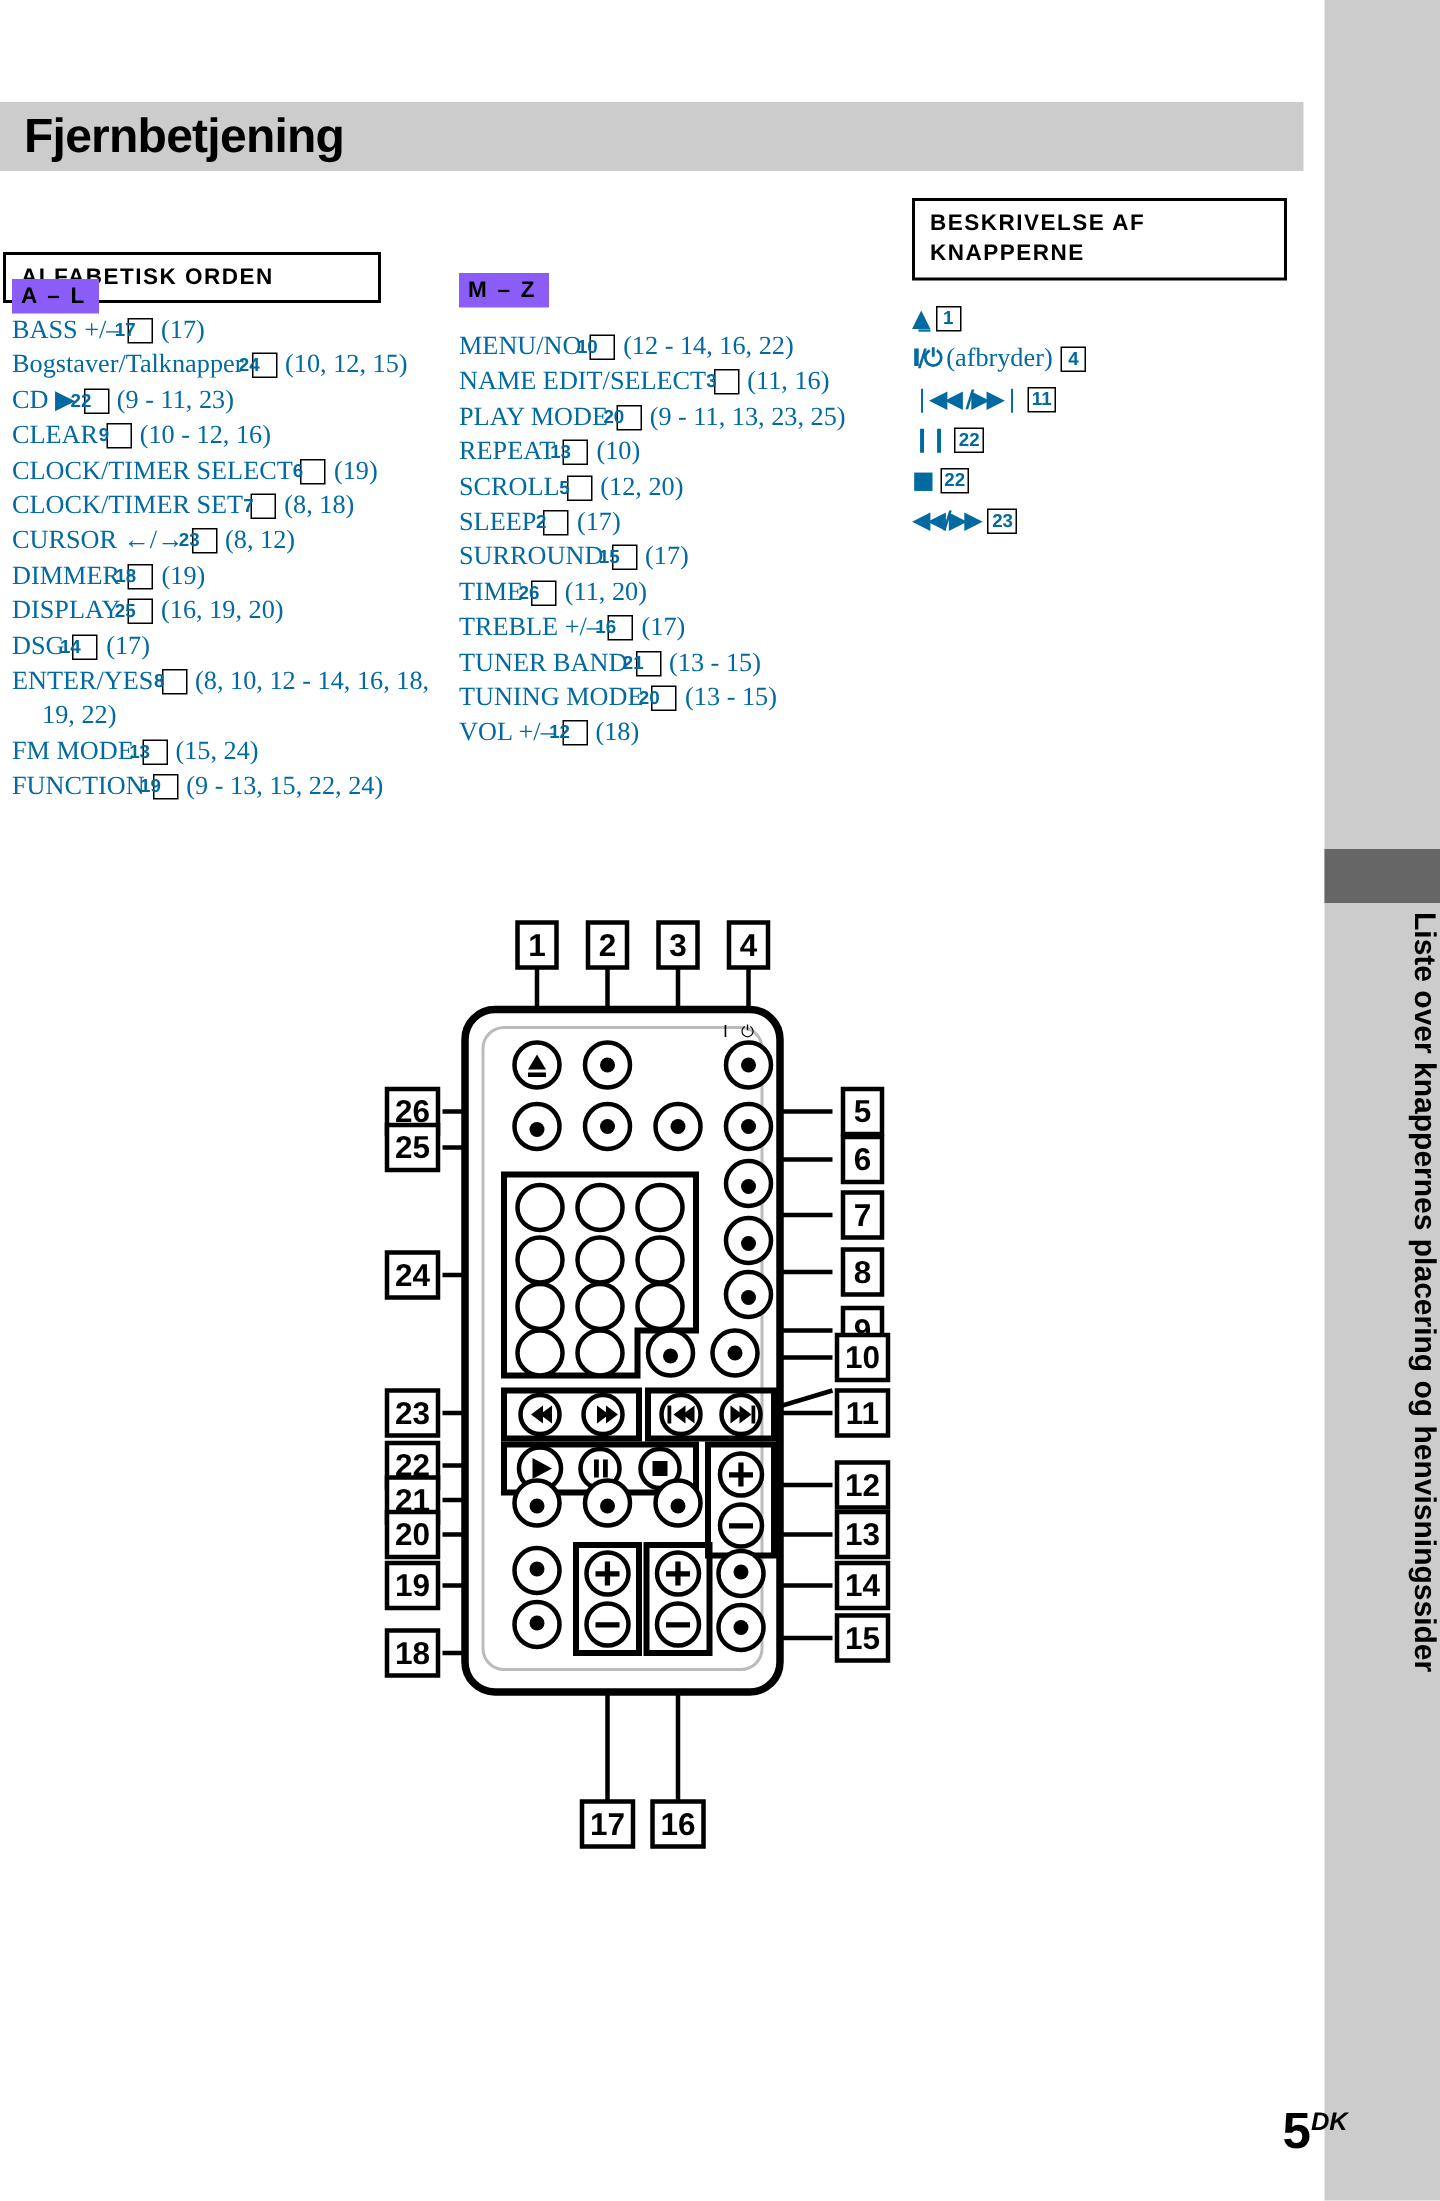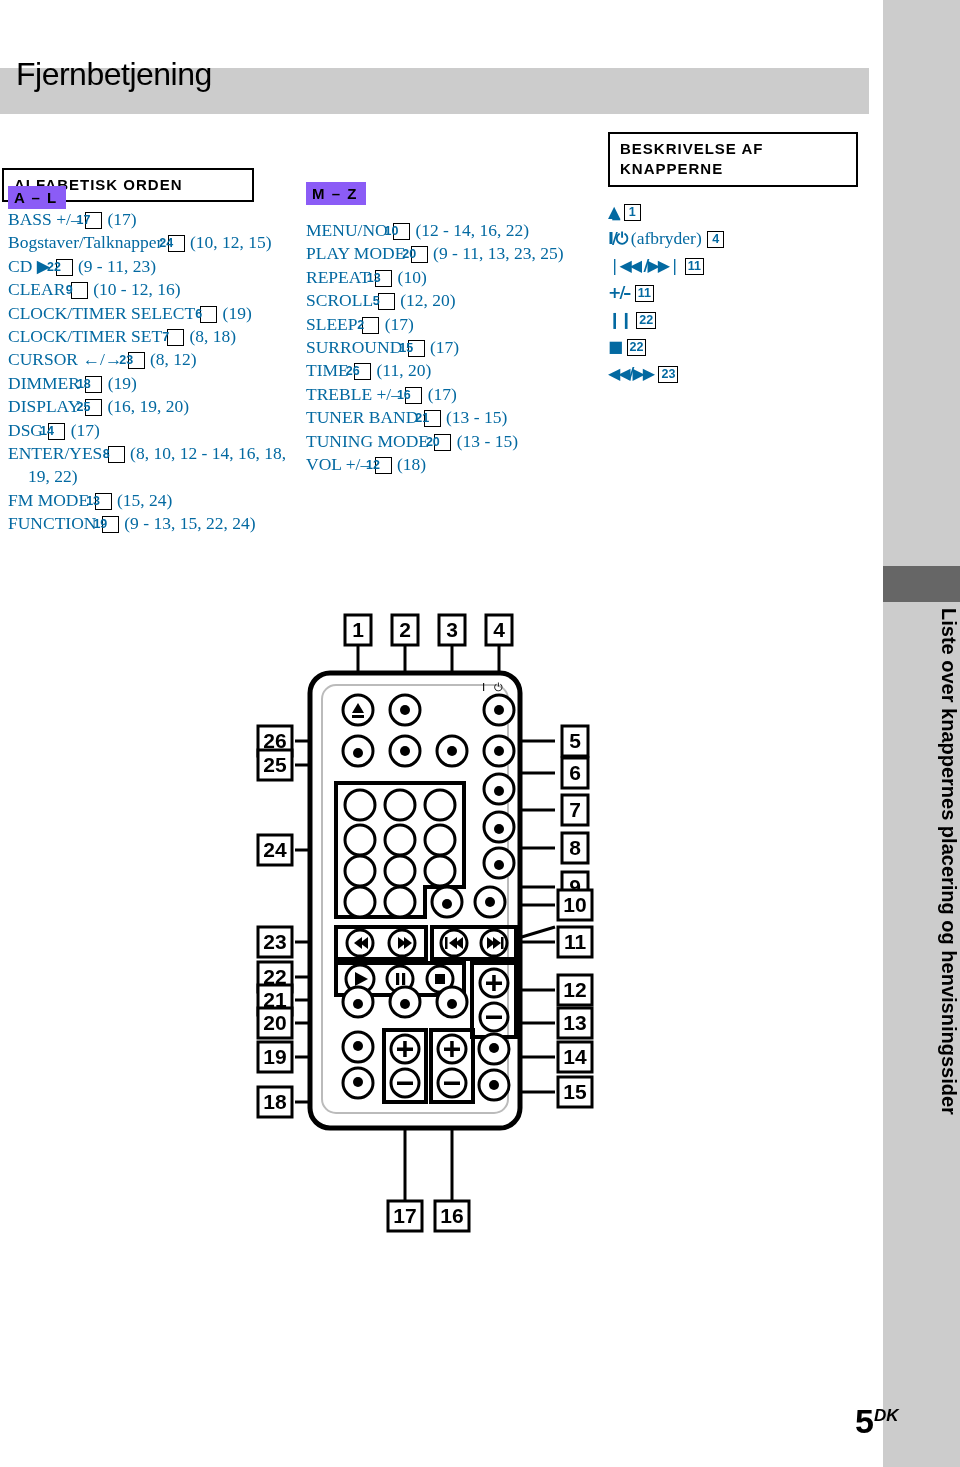--- a/index.html
+++ b/index.html
@@ -66,23 +66,23 @@
 
   
   .header-band {
     position: absolute;
     left: 0; top: 68px;
     width: 869px; height: 46px;
     background: #cccccc;
   }
   .header-title {
     position: absolute;
-    left: 16px; top: 56px;
+    left: 16px; top: 72px;
     font-family: "Liberation Sans", sans-serif;
-    font-weight: normal;
+    font-weight: bold;
     font-size: 32px;
     letter-spacing: -0.5px;
     color: #000;
   }
 
   
   .section-box {
     position: absolute;
     border: 2px solid #000;
     box-sizing: border-box;
@@ -192,36 +192,36 @@
       <div class="index-entry">CURSOR ←/→ <span class="numbox">23</span> (8, 12)</div>
       <div class="index-entry">DIMMER <span class="numbox">18</span> (19)</div>
       <div class="index-entry">DISPLAY <span class="numbox">25</span> (16, 19, 20)</div>
       <div class="index-entry">DSG <span class="numbox">14</span> (17)</div>
       <div class="index-entry">ENTER/YES <span class="numbox">8</span> (8, 10, 12 - 14, 16, 18, 19, 22)</div>
       <div class="index-entry">FM MODE <span class="numbox">13</span> (15, 24)</div>
       <div class="index-entry">FUNCTION <span class="numbox">19</span> (9 - 13, 15, 22, 24)</div>
     </div>
   <div class="index-col" id="col-mz">
       <div class="index-entry">MENU/NO <span class="numbox">10</span> (12 - 14, 16, 22)</div>
+      <div class="index-entry">NAME EDIT/SELECT <span class="numbox">3</span> (11, 16)</div>
       <div class="index-entry">PLAY MODE <span class="numbox">20</span> (9 - 11, 13, 23, 25)</div>
       <div class="index-entry">REPEAT <span class="numbox">13</span> (10)</div>
       <div class="index-entry">SCROLL <span class="numbox">5</span> (12, 20)</div>
       <div class="index-entry">SLEEP <span class="numbox">2</span> (17)</div>
       <div class="index-entry">SURROUND <span class="numbox">15</span> (17)</div>
       <div class="index-entry">TIME <span class="numbox">26</span> (11, 20)</div>
       <div class="index-entry">TREBLE +/– <span class="numbox">16</span> (17)</div>
       <div class="index-entry">TUNER BAND <span class="numbox">21</span> (13 - 15)</div>
       <div class="index-entry">TUNING MODE <span class="numbox">20</span> (13 - 15)</div>
       <div class="index-entry">VOL +/– <span class="numbox">12</span> (18)</div>
     </div>
   <div class="index-col" id="col-desc">
       <div class="index-entry"><span class="g-bold">▲̲</span> <span class="numbox">1</span></div>
       <div class="index-entry"><span class="g-bold">I/⏻</span> (afbryder) <span class="numbox">4</span></div>
       <div class="index-entry"><span class="g-bold">❘◀◀ /▶▶❘</span> <span class="numbox">11</span></div>
-      <div class="index-entry"><span class="g-bold">+/–</span> <span class="numbox">11</span></div>
       <div class="index-entry"><span class="g-bold">❙❙</span> <span class="numbox">22</span></div>
       <div class="index-entry"><span class="g-bold">■</span> <span class="numbox">22</span></div>
       <div class="index-entry"><span class="g-bold">◀◀/▶▶</span> <span class="numbox">23</span></div>
     </div>
 
   <div id="diagram">
     <svg width="360" height="640" viewBox="0 0 360 640" xmlns="http://www.w3.org/2000/svg">
       <defs>
         <g id="cbtn">
           <circle r="13" fill="#fff" stroke="#000" stroke-width="3"></circle>

